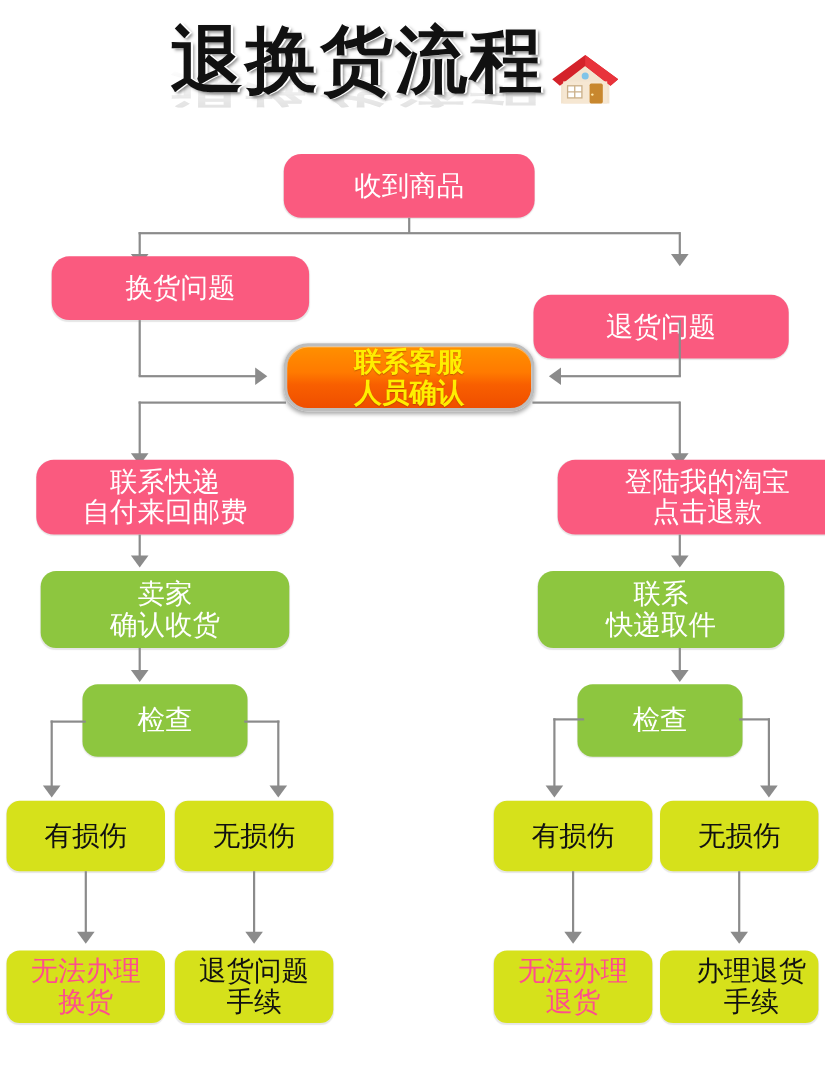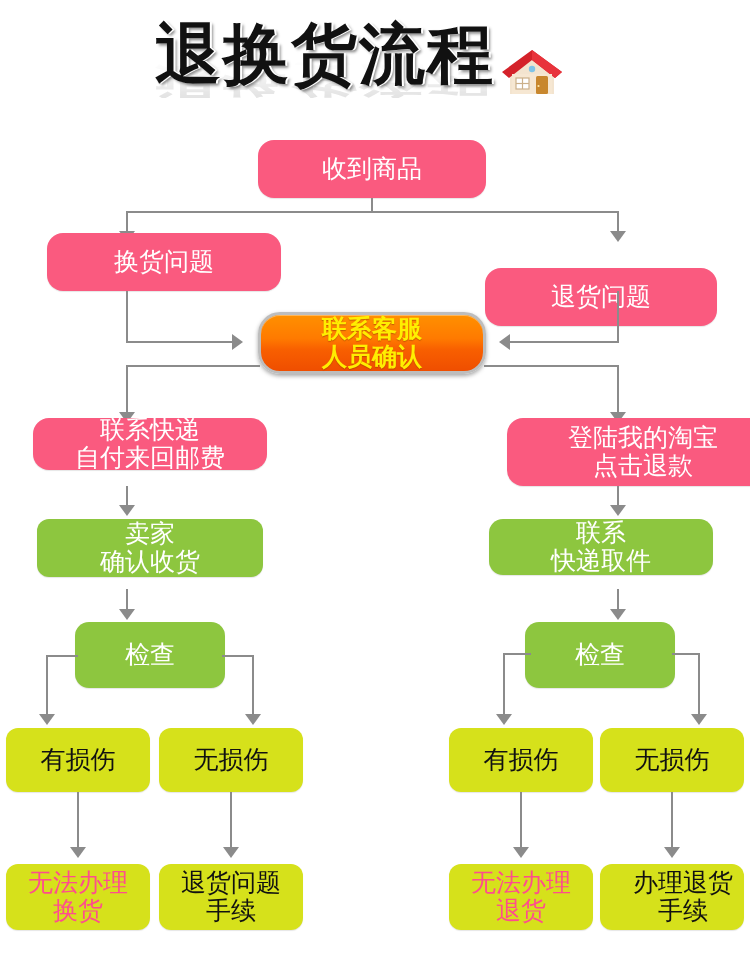--- a/index.html
+++ b/index.html
@@ -202,35 +202,35 @@
 人员确认</div>
 
   <div class="line h" style="left:126px; top:365px; width:134px;"></div>
   <div class="line v" style="left:126px; top:365px; height:50px;"></div>
   <div class="arrow-down" style="left:119px; top:412px;"></div>
 
   <div class="line h" style="left:484px; top:365px; width:134px;"></div>
   <div class="line v" style="left:617px; top:365px; height:50px;"></div>
   <div class="arrow-down" style="left:610px; top:412px;"></div>
 
-  <div class="node pink" style="left:33px; top:418px; width:234px; height:52px;">联系快递
+  <div class="node pink" style="left:33px; top:418px; width:234px; height:68px;">联系快递
 自付来回邮费</div>
 
   <div class="node pink" style="left:485px; top:418px; width:272px; height:68px;margin-left:22px;">登陆我的淘宝
 点击退款</div>
 
   <div class="line v" style="left:126px; top:486px; height:22px;"></div>
   <div class="arrow-down" style="left:119px; top:505px;"></div>
   <div class="line v" style="left:617px; top:486px; height:22px;"></div>
   <div class="arrow-down" style="left:610px; top:505px;"></div>
 
-  <div class="node green" style="left:37px; top:519px; width:226px; height:58px;border-radius:12px;">卖家
+  <div class="node green" style="left:37px; top:519px; width:226px; height:70px;">卖家
 确认收货</div>
 
-  <div class="node green" style="left:489px; top:519px; width:224px; height:56px;">联系
+  <div class="node green" style="left:489px; top:519px; width:224px; height:70px;">联系
 快递取件</div>
 
   <div class="line v" style="left:126px; top:589px; height:23px;"></div>
   <div class="arrow-down" style="left:119px; top:609px;"></div>
   <div class="line v" style="left:617px; top:589px; height:23px;"></div>
   <div class="arrow-down" style="left:610px; top:609px;"></div>
 
   <div class="node green" style="left:75px; top:622px; width:150px; height:66px;">检查</div>
 
   <div class="node green" style="left:525px; top:622px; width:150px; height:66px;">检查</div>

